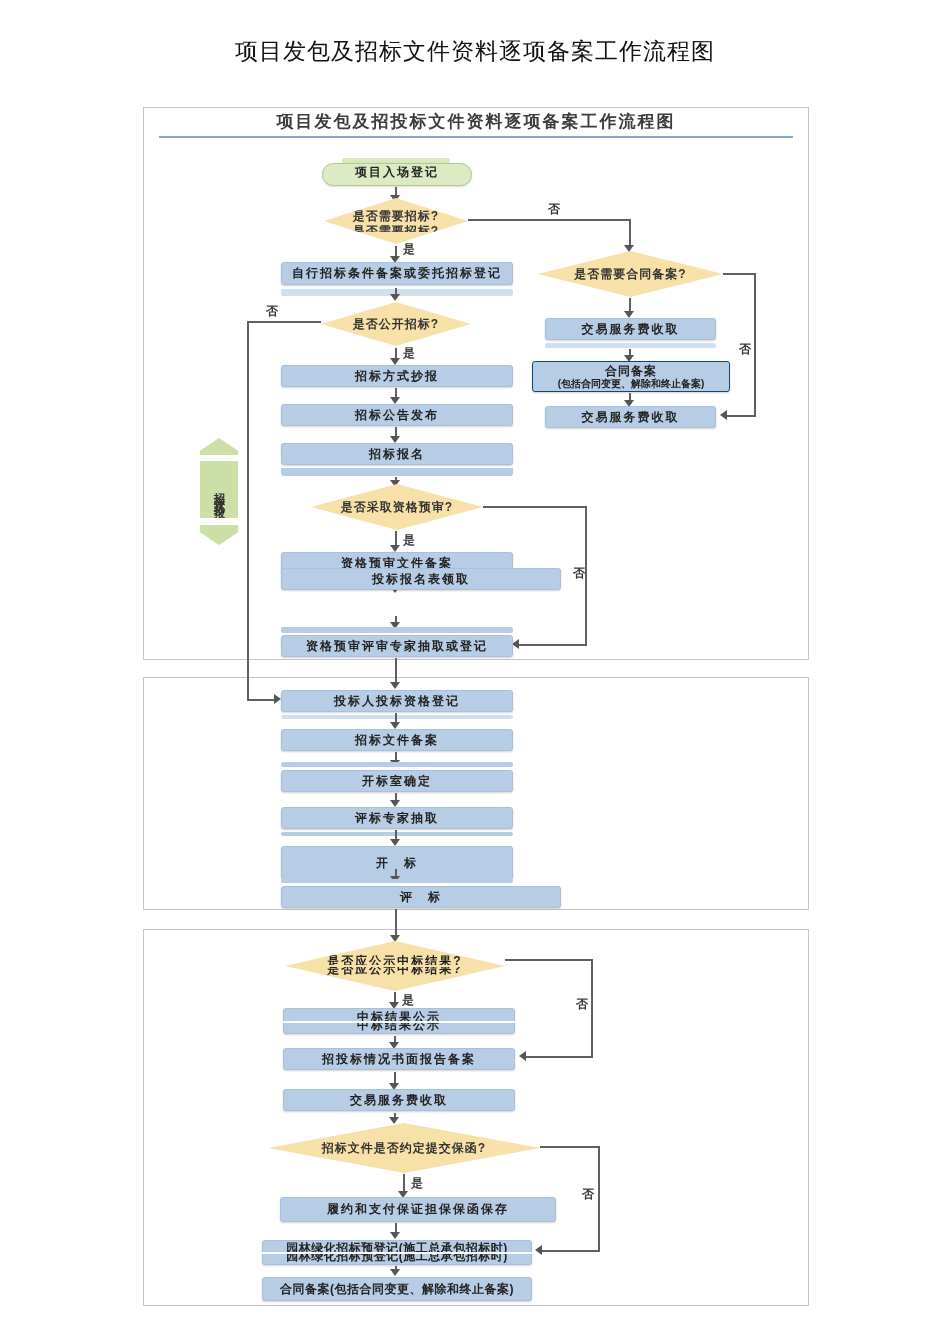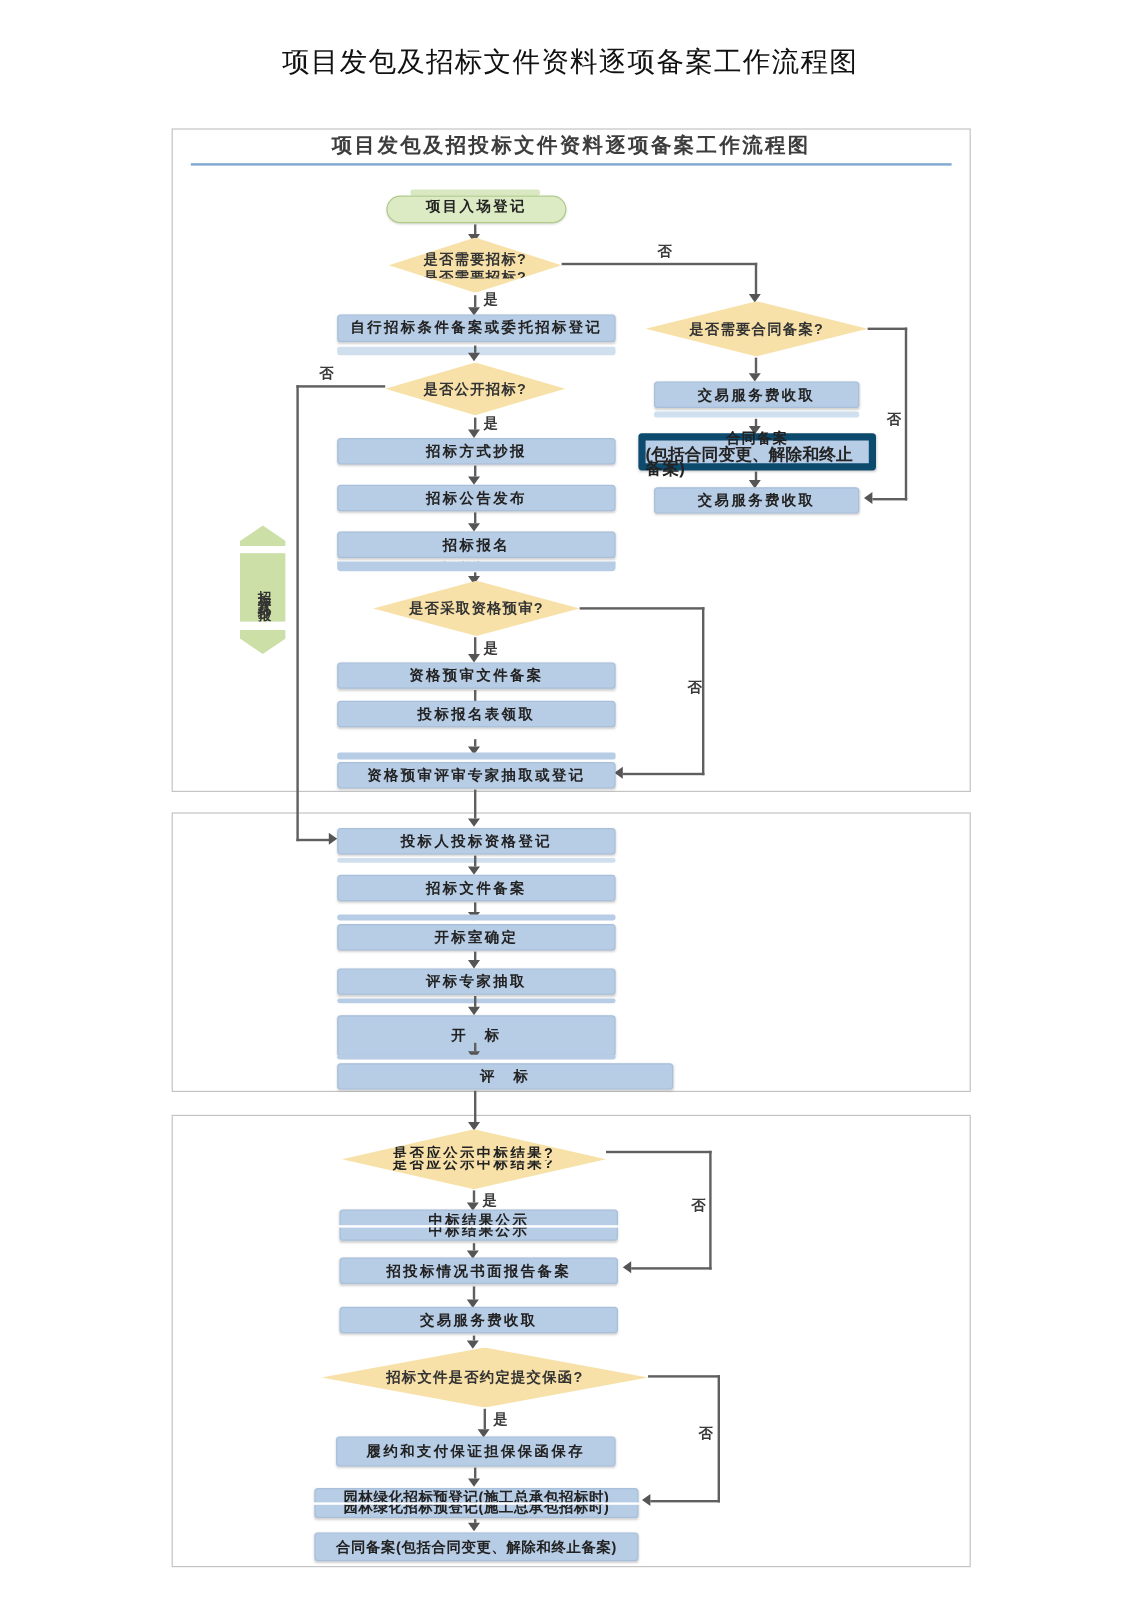--- a/index.html
+++ b/index.html
@@ -41,24 +41,24 @@
   .slice{position:absolute;left:0;right:0;overflow:hidden;text-align:center;}
   .sin{display:block;line-height:15px;font-weight:bold;font-size:12px;letter-spacing:2px;color:#222;}
   .sin2{margin-top:-5px;}
   .slit{position:absolute;background:#ffffff;height:2px;left:-2px;right:-2px;}
   .wslice{position:absolute;background:#ffffff;}
   
   .banner{position:absolute;background:#ccdfa6;clip-path:polygon(50% 0,100% 12%,100% 88%,50% 100%,0 88%,0 12%);
     display:flex;align-items:center;justify-content:center;filter:drop-shadow(0 0 1px #9bb877);}
   .vtext{writing-mode:vertical-rl;text-orientation:upright;font-size:11px;font-weight:bold;color:#333;
     letter-spacing:3px;}
-  .rb2{position:absolute;background:#b7cce5;border:6px solid #0c4a6e;border-radius:3px;box-sizing:border-box;
+  .rb2{position:absolute;background:#b7cce5;border:1px solid #0c4a6e;border-radius:3px;box-sizing:border-box;
     display:flex;flex-direction:column;align-items:center;justify-content:center;box-shadow:0 1px 2px rgba(0,0,0,.18);}
   .rb2 .l1{font-size:12px;font-weight:bold;color:#222;letter-spacing:1px;line-height:14px;}
-  .rb2 .l2{font-size:14px;font-weight:bold;color:#222;letter-spacing:0;line-height:12px;}
+  .rb2 .l2{font-size:10px;font-weight:bold;color:#222;letter-spacing:0;line-height:12px;}
 </style>
 </head>
 <body>
 
 <div class="canvas">
 
   <div class="doc-title">项目发包及招标文件资料逐项备案工作流程图</div>
 
   <div class="panel" style="left:143px;top:107px;width:666px;height:553px"></div>
   <div class="panel" style="left:143px;top:677px;width:666px;height:233px"></div>
@@ -141,21 +141,21 @@
   <span class="lbl" style="left:403px;top:532px">是</span>
   <div class="vl" style="left:395px;top:531px;height:14px"></div>
   <div class="ad" style="left:390px;top:545px"></div>
 
   <div class="box" style="left:281px;top:552px;width:232px;height:22px">
       <span>资格预审文件备案</span>
     </div>
   <div class="vl" style="left:395px;top:575px;height:11px"></div>
   <div class="ad" style="left:390px;top:586px"></div>
 
-  <div class="box" style="left:281px;top:584px;width:232px;height:22px">
+  <div class="box" style="left:281px;top:568px;width:280px;height:22px">
       <span>投标报名表领取</span>
     </div>
   <div class="vl" style="left:395px;top:616px;height:6px"></div>
   <div class="ad" style="left:390px;top:622px"></div>
   <div class="strip" style="left:281px;top:627px;width:232px;height:6px"></div>
 
   <div class="box" style="left:281px;top:635px;width:232px;height:22px">
       <span>资格预审评审专家抽取或登记</span>
     </div>
   <div class="vl" style="left:395px;top:658px;height:24px"></div>
@@ -293,21 +293,21 @@
   <span class="lbl" style="left:411px;top:1175px">是</span>
   <div class="vl" style="left:403px;top:1174px;height:17px"></div>
   <div class="ad" style="left:398px;top:1191px"></div>
 
   <div class="hl" style="left:540px;top:1146px;width:60px"></div>
   <div class="vl" style="left:598px;top:1146px;height:106px"></div>
   <div class="hl" style="left:542px;top:1250px;width:58px"></div>
   <div class="al" style="left:535px;top:1245px"></div>
   <span class="lbl" style="left:582px;top:1186px">否</span>
 
-  <div class="box" style="left:280px;top:1197px;width:233px;height:25px">
+  <div class="box" style="left:280px;top:1197px;width:276px;height:25px">
       <span>履约和支付保证担保保函保存</span>
     </div>
   <div class="vl" style="left:395px;top:1223px;height:9px"></div>
   <div class="ad" style="left:390px;top:1232px"></div>
 
   <div class="box boxw" style="left:262px;top:1240px;width:270px;height:25px">
     <span class="slice" style="top:0;height:11px">
         <span class="sin" style="letter-spacing:.5px">园林绿化招标预登记(施工总承包招标时)</span>
       </span>
     <div class="slit" style="top:11px"></div>

